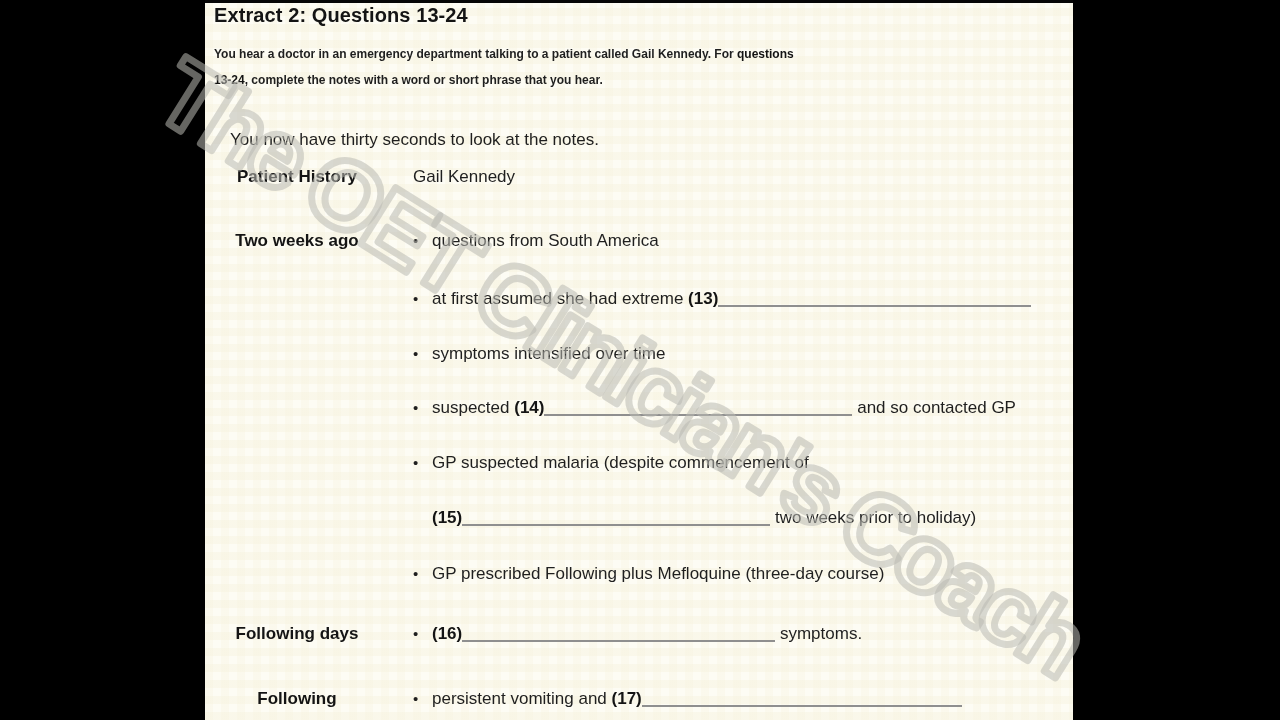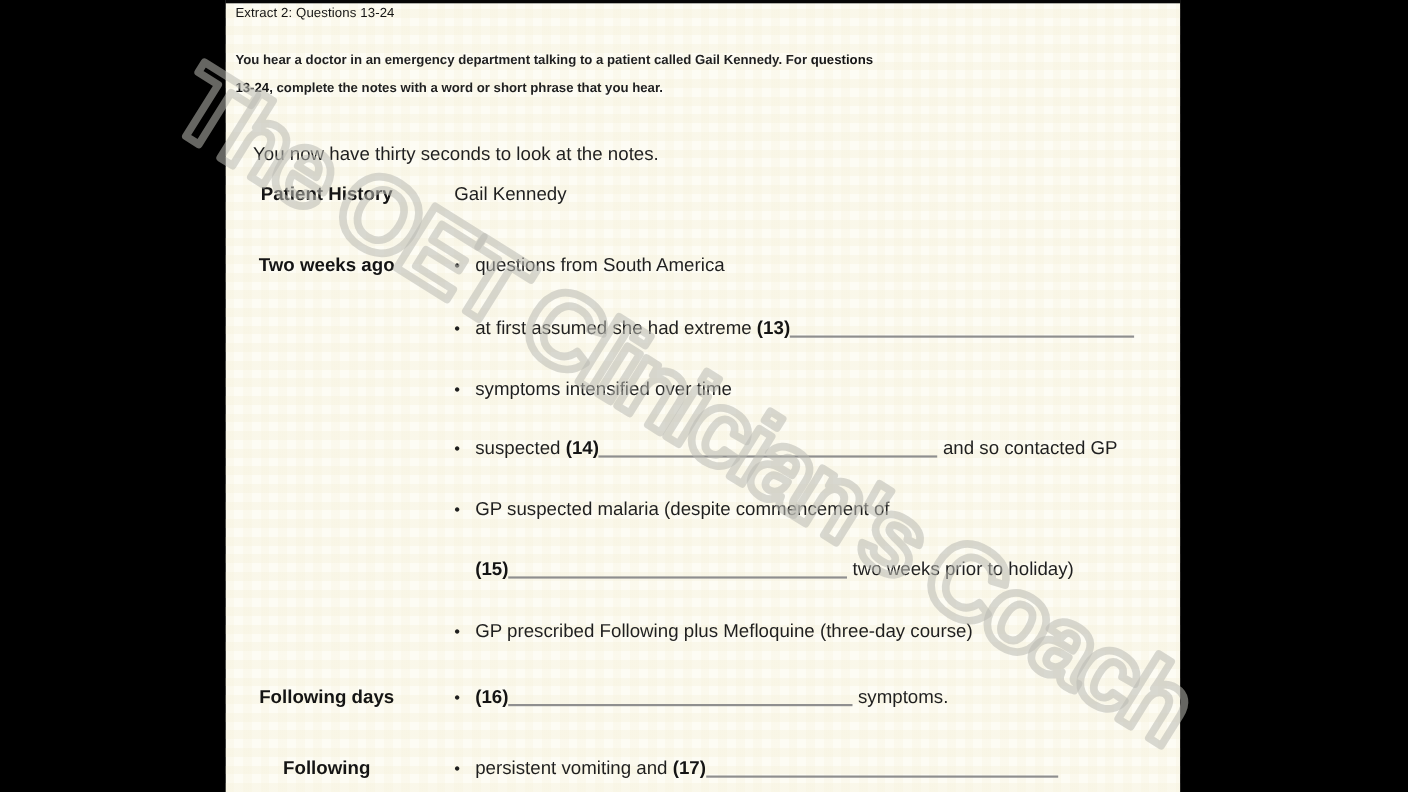--- a/index.html
+++ b/index.html
@@ -13,21 +13,21 @@
   .page{
     position:absolute;left:205px;top:0;width:868px;height:720px;
     background-color:#fdfcf4;
     background-image:
       repeating-linear-gradient(0deg, rgba(246,242,222,0.45) 0 8px, rgba(255,255,255,0) 8px 16px),
       repeating-linear-gradient(90deg, rgba(248,244,226,0.40) 0 8px, rgba(255,255,255,0) 8px 16px);
   }
   .top-edge{position:absolute;left:0;top:0;width:100%;height:3px;background:#060606;}
   .title{
     position:absolute;left:9px;top:4px;margin:0;
-    font-size:12px;font-weight:normal;color:#141414;letter-spacing:0.1px;
+    font-size:20px;font-weight:bold;color:#141414;letter-spacing:0.1px;
   }
   .para1{
     position:absolute;left:9px;top:41px;margin:0;width:848px;
     font-size:12px;line-height:26px;color:#1f1f1f;font-weight:bold;
   }
   .para2{
     position:absolute;left:9px;top:113px;margin:16px;width:848px;
     font-size:17px;line-height:22px;color:#1f1f1f;
   }
   .para1 b,.para2 b{color:#141414;}

